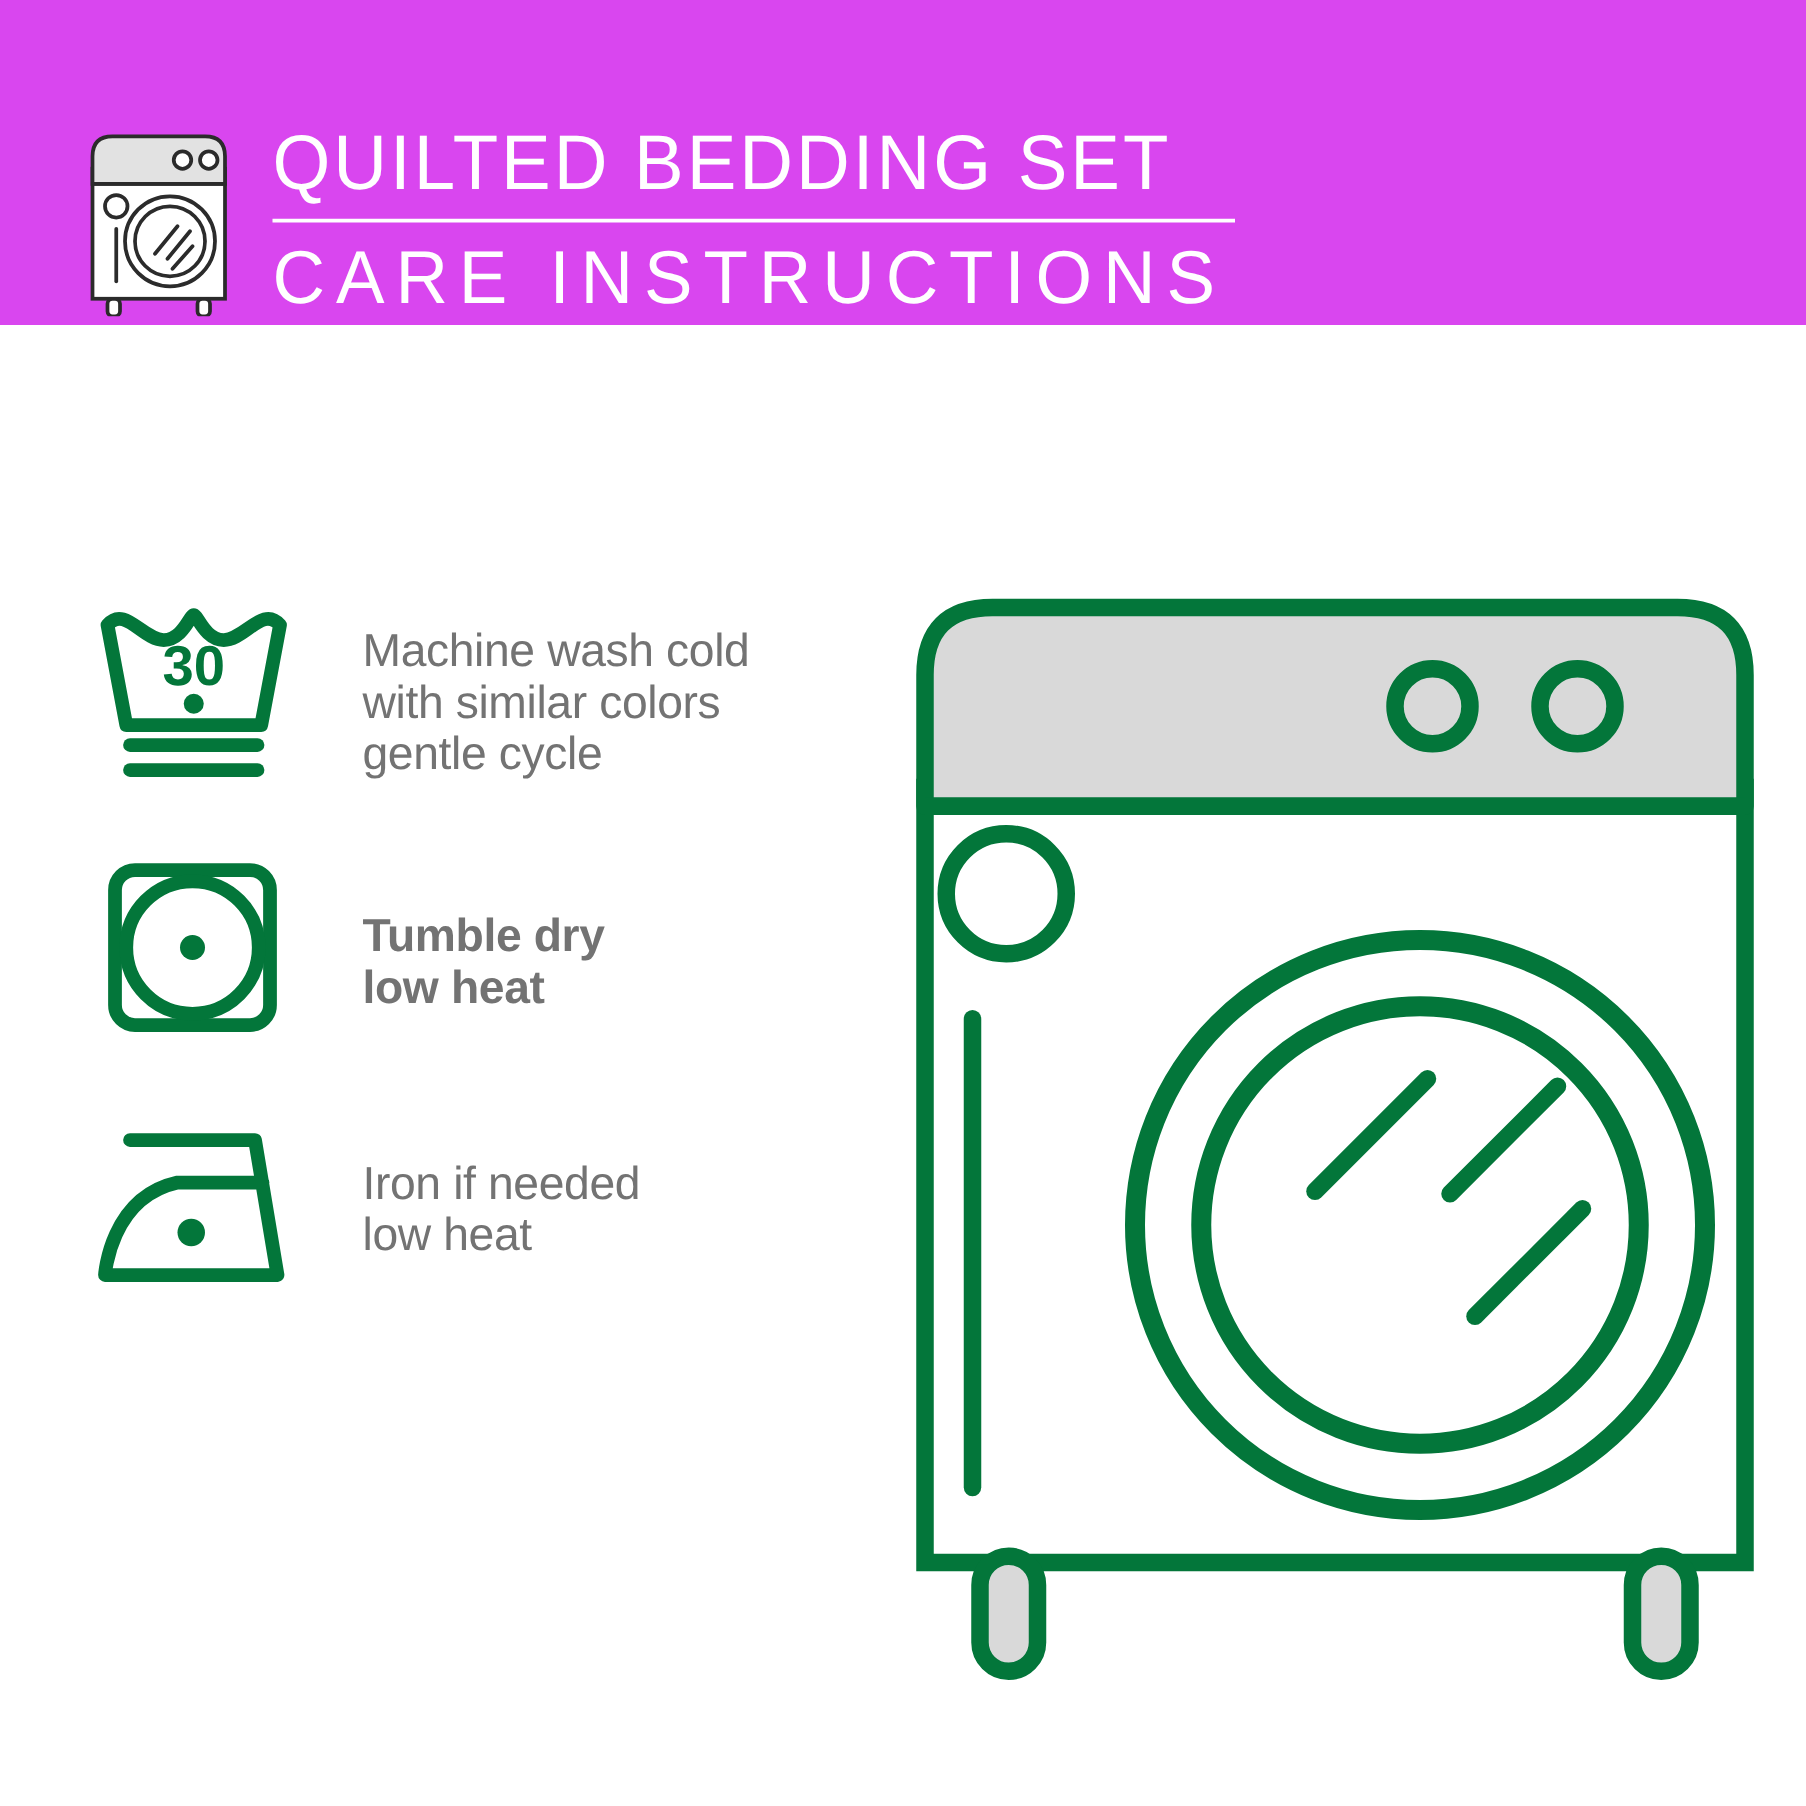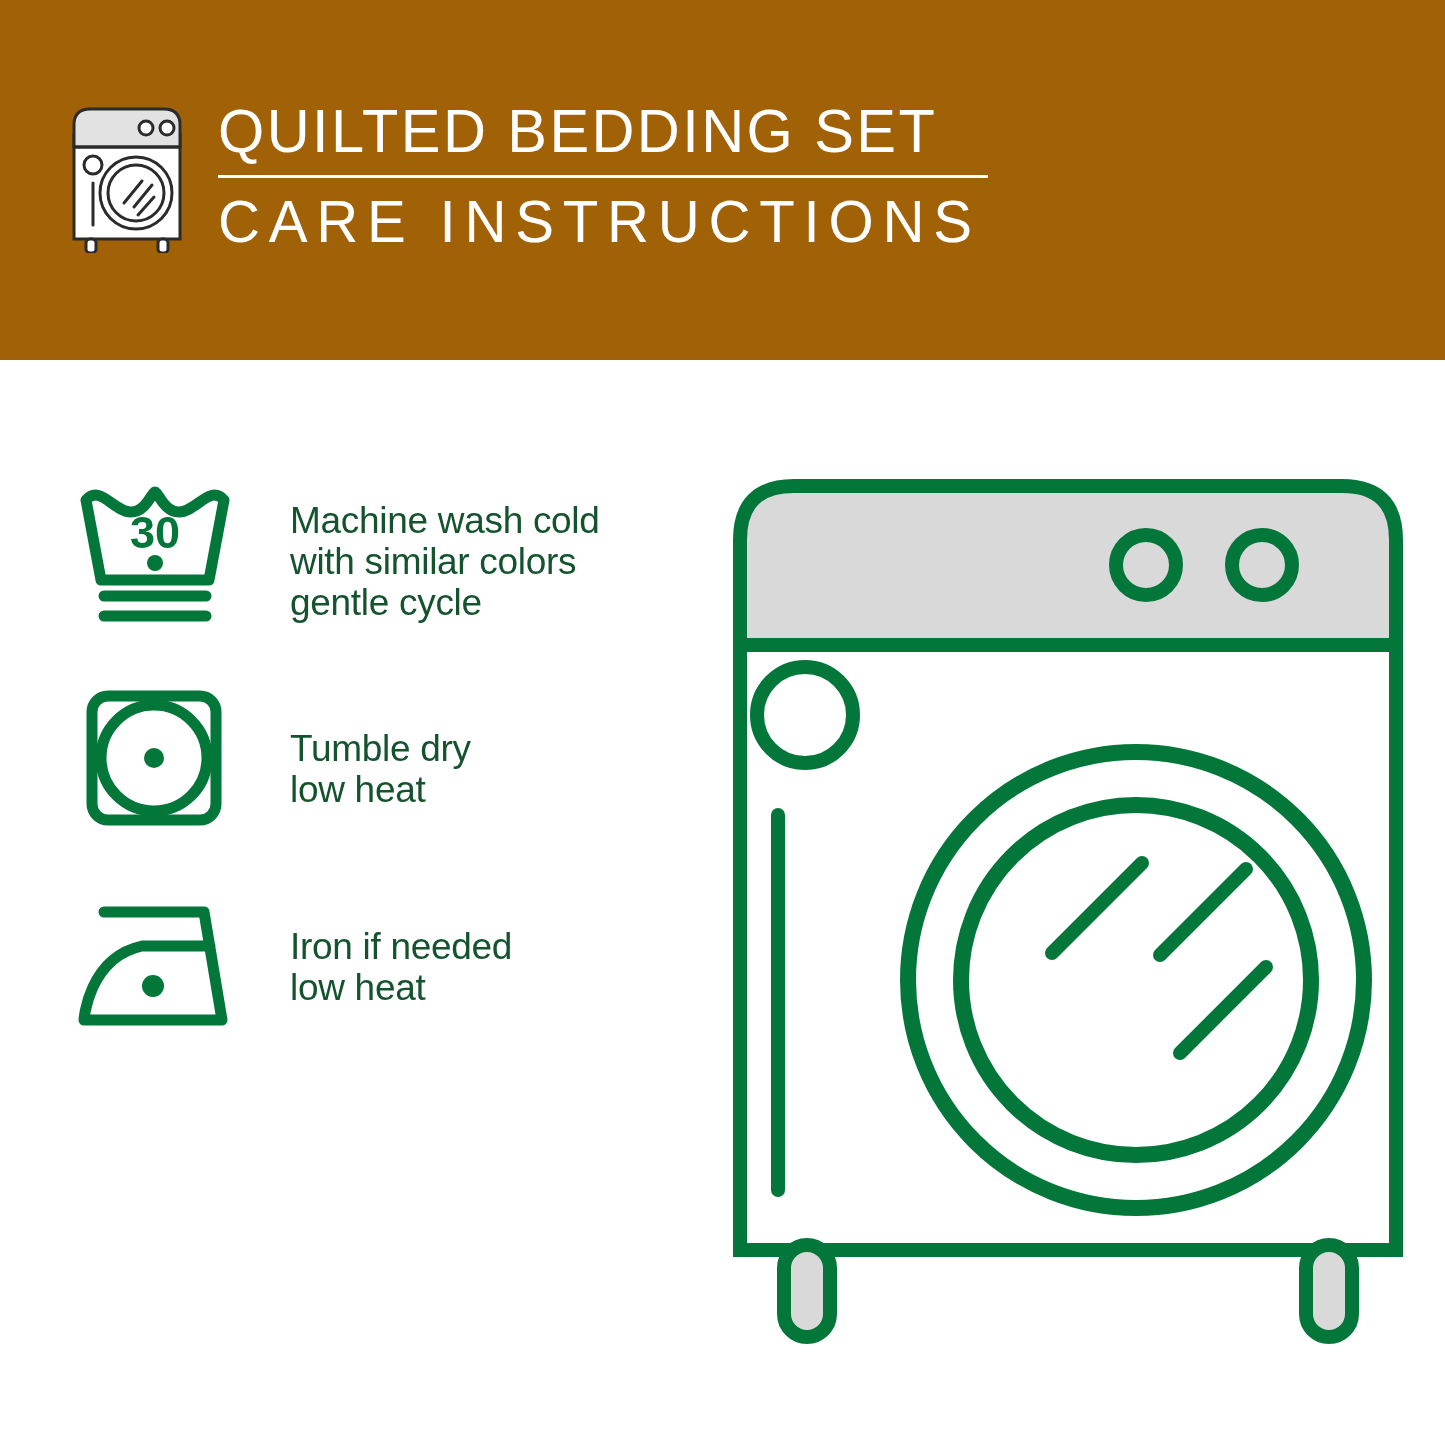--- a/index.html
+++ b/index.html
@@ -17,22 +17,22 @@
     background: #ffffff;
     overflow: hidden;
   }
 
   
   .header-band {
     position: absolute;
     left: 0;
     top: 0;
     width: 1445px;
-    height: 360px;
-    background: #a16207;
+    height: 260px;
+    background: #d946ef;
   }
   .header-inner {
     position: absolute;
     left: 68px;
     top: 95px;
     width: 1000px;
     height: 175px;
     display: flex;
     align-items: flex-start;
   }
@@ -93,28 +93,28 @@
     height: 170px;
     flex: 0 0 auto;
     display: flex;
     justify-content: flex-start;
   }
   .care-label {
     margin-left: 50px;
     font-family: "Liberation Sans", sans-serif;
     font-size: 37px;
     line-height: 41px;
-    color: #14532d;
+    color: #737373;
     font-weight: 400;
     letter-spacing: -0.3px;
     white-space: pre-line;
   }
   .care-row.row-wash .care-label { padding-top: 30px; }
   .care-row.row-bleach .care-label { padding-top: 48px; }
-  .care-row.row-dry .care-label { padding-top: 50px; }
+  .care-row.row-dry .care-label { padding-top: 50px; font-weight: bold; }
   .care-row.row-iron .care-label { padding-top: 40px; }
 
   
   .washer-wrap {
     position: absolute;
     left: 718px;
     top: 470px;
     width: 700px;
     height: 900px;
   }

